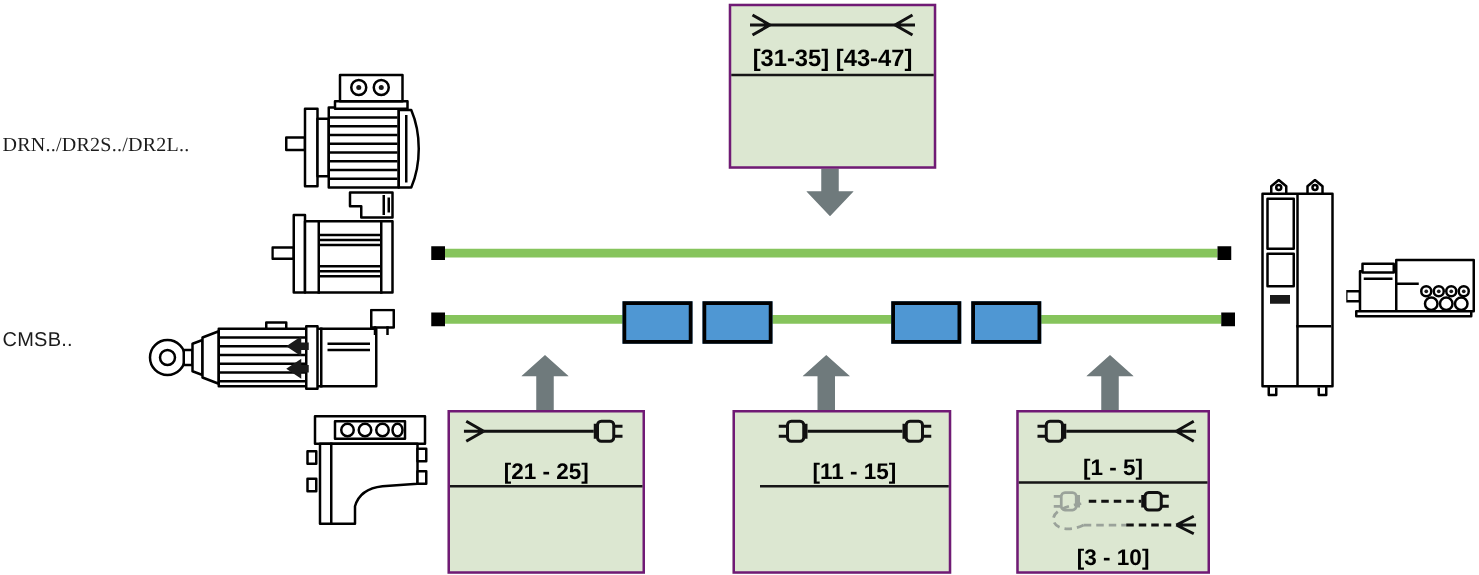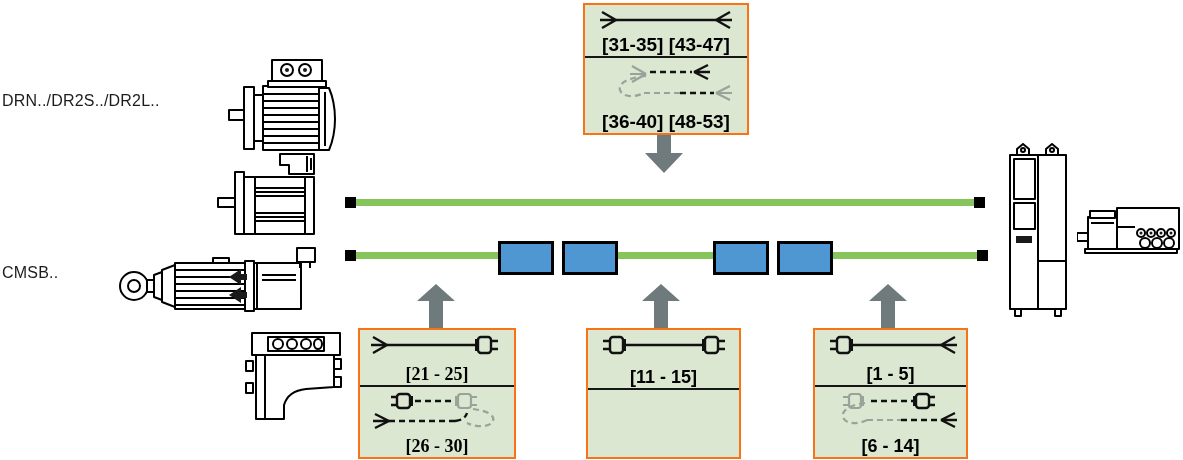--- a/index.html
+++ b/index.html
@@ -13,21 +13,21 @@
   .figure svg{display:block;}
 
   .cable{position:absolute;height:7px;background:var(--cable-green,#86c45c);}
   .endcap{position:absolute;width:11px;height:11px;background:#000;}
   .connector{position:absolute;width:50px;height:28px;background:var(--connector-blue,#4f97d3);border:3px solid #000;}
 
   .arrow{position:absolute;}
   .arrow svg{display:block;}
   .arrow polygon{fill:var(--arrow-gray,#6f7a7c);}
 
-  .panel{position:absolute;background:var(--panel-green,#dce7d1);border:2px solid #f97316;display:flex;flex-direction:column;}
+  .panel{position:absolute;background:var(--panel-green,#dce7d1);border:2px solid #701a75;display:flex;flex-direction:column;}
   .prow{display:flex;flex-direction:column;align-items:center;justify-content:space-between;padding:4px 0 2px 0;}
   .prow.divided{border-bottom:2px solid #161616;}
   .row-label{font-weight:700;color:#000;line-height:1;white-space:nowrap;}
   .top-label{font-size:19px;}
   .bot-label{font-size:18px;}
 
   .sym{display:block;}
   .sym .ln{stroke:#111;stroke-width:2.4;fill:none;}
   .sym .lng{stroke:#9aa29a;stroke-width:2.2;fill:none;}
   .sym .dsh{stroke-dasharray:6,4;}
@@ -36,21 +36,21 @@
 
   .art{stroke:#000;stroke-width:2;fill:none;stroke-linejoin:round;stroke-linecap:square;}
   .artf{stroke:#000;stroke-width:2;fill:#fff;stroke-linejoin:round;}
   .artd{fill:#1a1a1a;stroke:none;}
 </style>
 </head>
 <body>
 
 <div class="canvas">
 
-  <div class="motor-label" style="left:2px;top:92px;">DRN../DR2S../DR2L..</div>
+  <div class="motor-label" style="left:2px;top:108px;font-family:Liberation Serif, serif;">DRN../DR2S../DR2L..</div>
   <div class="motor-label" style="left:2px;top:264px;">CMSB..</div>
 
   <div class="figure" style="left:228px;top:57px;">
     <svg width="115" height="95" viewBox="0 0 115 95">
       <rect class="artf" x="1" y="53" width="15" height="10"></rect>
       <rect class="artf" x="16" y="30" width="10" height="62"></rect>
       <rect class="artf" x="26" y="38" width="9" height="46"></rect>
       <rect class="artf" x="35" y="29" width="56" height="64"></rect>
       <g class="art">
         <line x1="37" y1="37" x2="89" y2="37"></line>
@@ -226,70 +226,38 @@
     <div class="prow divided" style="height:48px;">
       <span>
         <svg class="sym" width="132" height="22" viewBox="0 0 132 22">
           <path class="ln" d="M16,11 L2,3 M16,11 L0,11 M16,11 L2,19"></path>
           <line class="ln" x1="16" y1="11" x2="116" y2="11"></line>
           <path class="ln" d="M116,11 L130,3 M116,11 L132,11 M116,11 L130,19"></path>
         </svg>
       </span>
       <div class="row-label top-label">[31-35] [43-47]</div>
     </div>
-    <div class="prow" style="height:74px;">
-      <span>
-        <svg class="sym" width="132" height="42" viewBox="0 0 132 42">
-          <path class="lng" d="M46,12 L32,4 M46,12 L30,12 M46,12 L32,20"></path>
-          <path class="lng dsh" d="M46,14 C26,16 18,22 20,28 C22,35 34,36 44,31"></path>
-          <path class="ln dsh" d="M50,10 H92"></path>
-          <path class="ln" d="M94,10 L108,3 M94,10 L110,10 M94,10 L108,17"></path>
-          <path class="lng dsh" d="M44,31 H80"></path>
-          <path class="ln dsh" d="M80,31 H114"></path>
-          <path class="lng" d="M116,31 L130,24 M116,31 L132,31 M116,31 L130,38"></path>
-        </svg>
-      </span>
-      <div class="row-label top-label">[36-40] [48-53]</div>
-    </div>
-  </div>
-
-  <div class="panel" style="left:358px;top:328px;width:154px;height:127px;font-family:Liberation Serif, serif;">
+  </div>
+
+  <div class="panel" style="left:358px;top:328px;width:154px;height:127px;">
     <div class="prow divided" style="height:52px;">
       <span>
         <svg class="sym" width="132" height="22" viewBox="0 0 132 22">
           <path class="ln" d="M16,11 L2,3 M16,11 L0,11 M16,11 L2,19"></path>
           <line class="ln" x1="16" y1="11" x2="104" y2="11"></line>
           <rect class="bar" x="104" y="5" width="3" height="12"></rect>
           <rect class="ln" x="107" y="3" width="13" height="16" rx="3"></rect>
           <path class="ln" d="M120,7 h7 M120,15 h7"></path>
         </svg>
       </span>
       <div class="row-label bot-label">[21 - 25]</div>
     </div>
-    <div class="prow" style="height:69px;">
-      <span>
-        <svg class="sym" width="132" height="40" viewBox="0 0 132 40">
-          <path class="ln" d="M26,6 h-6 M26,14 h-6"></path>
-          <rect class="ln" x="26" y="3" width="13" height="14" rx="3"></rect>
-          <rect class="bar" x="39" y="5" width="3" height="10"></rect>
-          <path class="ln dsh" d="M44,10 H84"></path>
-          <rect class="barg" x="84" y="5" width="3" height="10"></rect>
-          <rect class="lng" x="87" y="3" width="13" height="14" rx="3"></rect>
-          <path class="lng" d="M100,6 h6 M100,14 h6"></path>
-          <path class="lng dsh" d="M102,18 C118,20 124,25 122,30 C120,36 106,37 96,32"></path>
-          <path class="ln" d="M18,30 L4,23 M18,30 L2,30 M18,30 L4,37"></path>
-          <path class="ln dsh" d="M18,30 H84"></path>
-          <path class="ln dsh" d="M84,30 Q94,29 96,22"></path>
-        </svg>
-      </span>
-      <div class="row-label bot-label">[26 - 30]</div>
-    </div>
-  </div>
-
-  <div class="panel" style="left:586px;top:328px;width:151px;height:127px;">
+  </div>
+
+  <div class="panel" style="left:586px;top:328px;width:151px;height:127px;padding-left:20px;">
     <div class="prow divided" style="height:52px;">
       <span>
         <svg class="sym" width="132" height="22" viewBox="0 0 132 22">
           <path class="ln" d="M12,7 h-7 M12,15 h-7"></path>
           <rect class="ln" x="12" y="3" width="13" height="16" rx="3"></rect>
           <rect class="bar" x="25" y="5" width="3" height="12"></rect>
           <line class="ln" x1="28" y1="11" x2="104" y2="11"></line>
           <rect class="bar" x="104" y="5" width="3" height="12"></rect>
           <rect class="ln" x="107" y="3" width="13" height="16" rx="3"></rect>
           <path class="ln" d="M120,7 h7 M120,15 h7"></path>
@@ -321,17 +289,17 @@
           <path class="lng dsh" d="M40,12 C24,14 16,20 18,26 C20,33 32,34 42,29"></path>
           <path class="ln dsh" d="M46,10 H88"></path>
           <rect class="bar" x="88" y="5" width="3" height="10"></rect>
           <rect class="ln" x="91" y="3" width="13" height="14" rx="3"></rect>
           <path class="ln" d="M104,6 h6 M104,14 h6"></path>
           <path class="lng dsh" d="M42,29 H76"></path>
           <path class="ln dsh" d="M76,29 H114"></path>
           <path class="ln" d="M116,29 L130,22 M116,29 L132,29 M116,29 L130,36"></path>
         </svg>
       </span>
-      <div class="row-label bot-label">[6 - 14]</div>
+      <div class="row-label bot-label">[3 - 10]</div>
     </div>
   </div>
 
 </div>
 
 </body></html>

